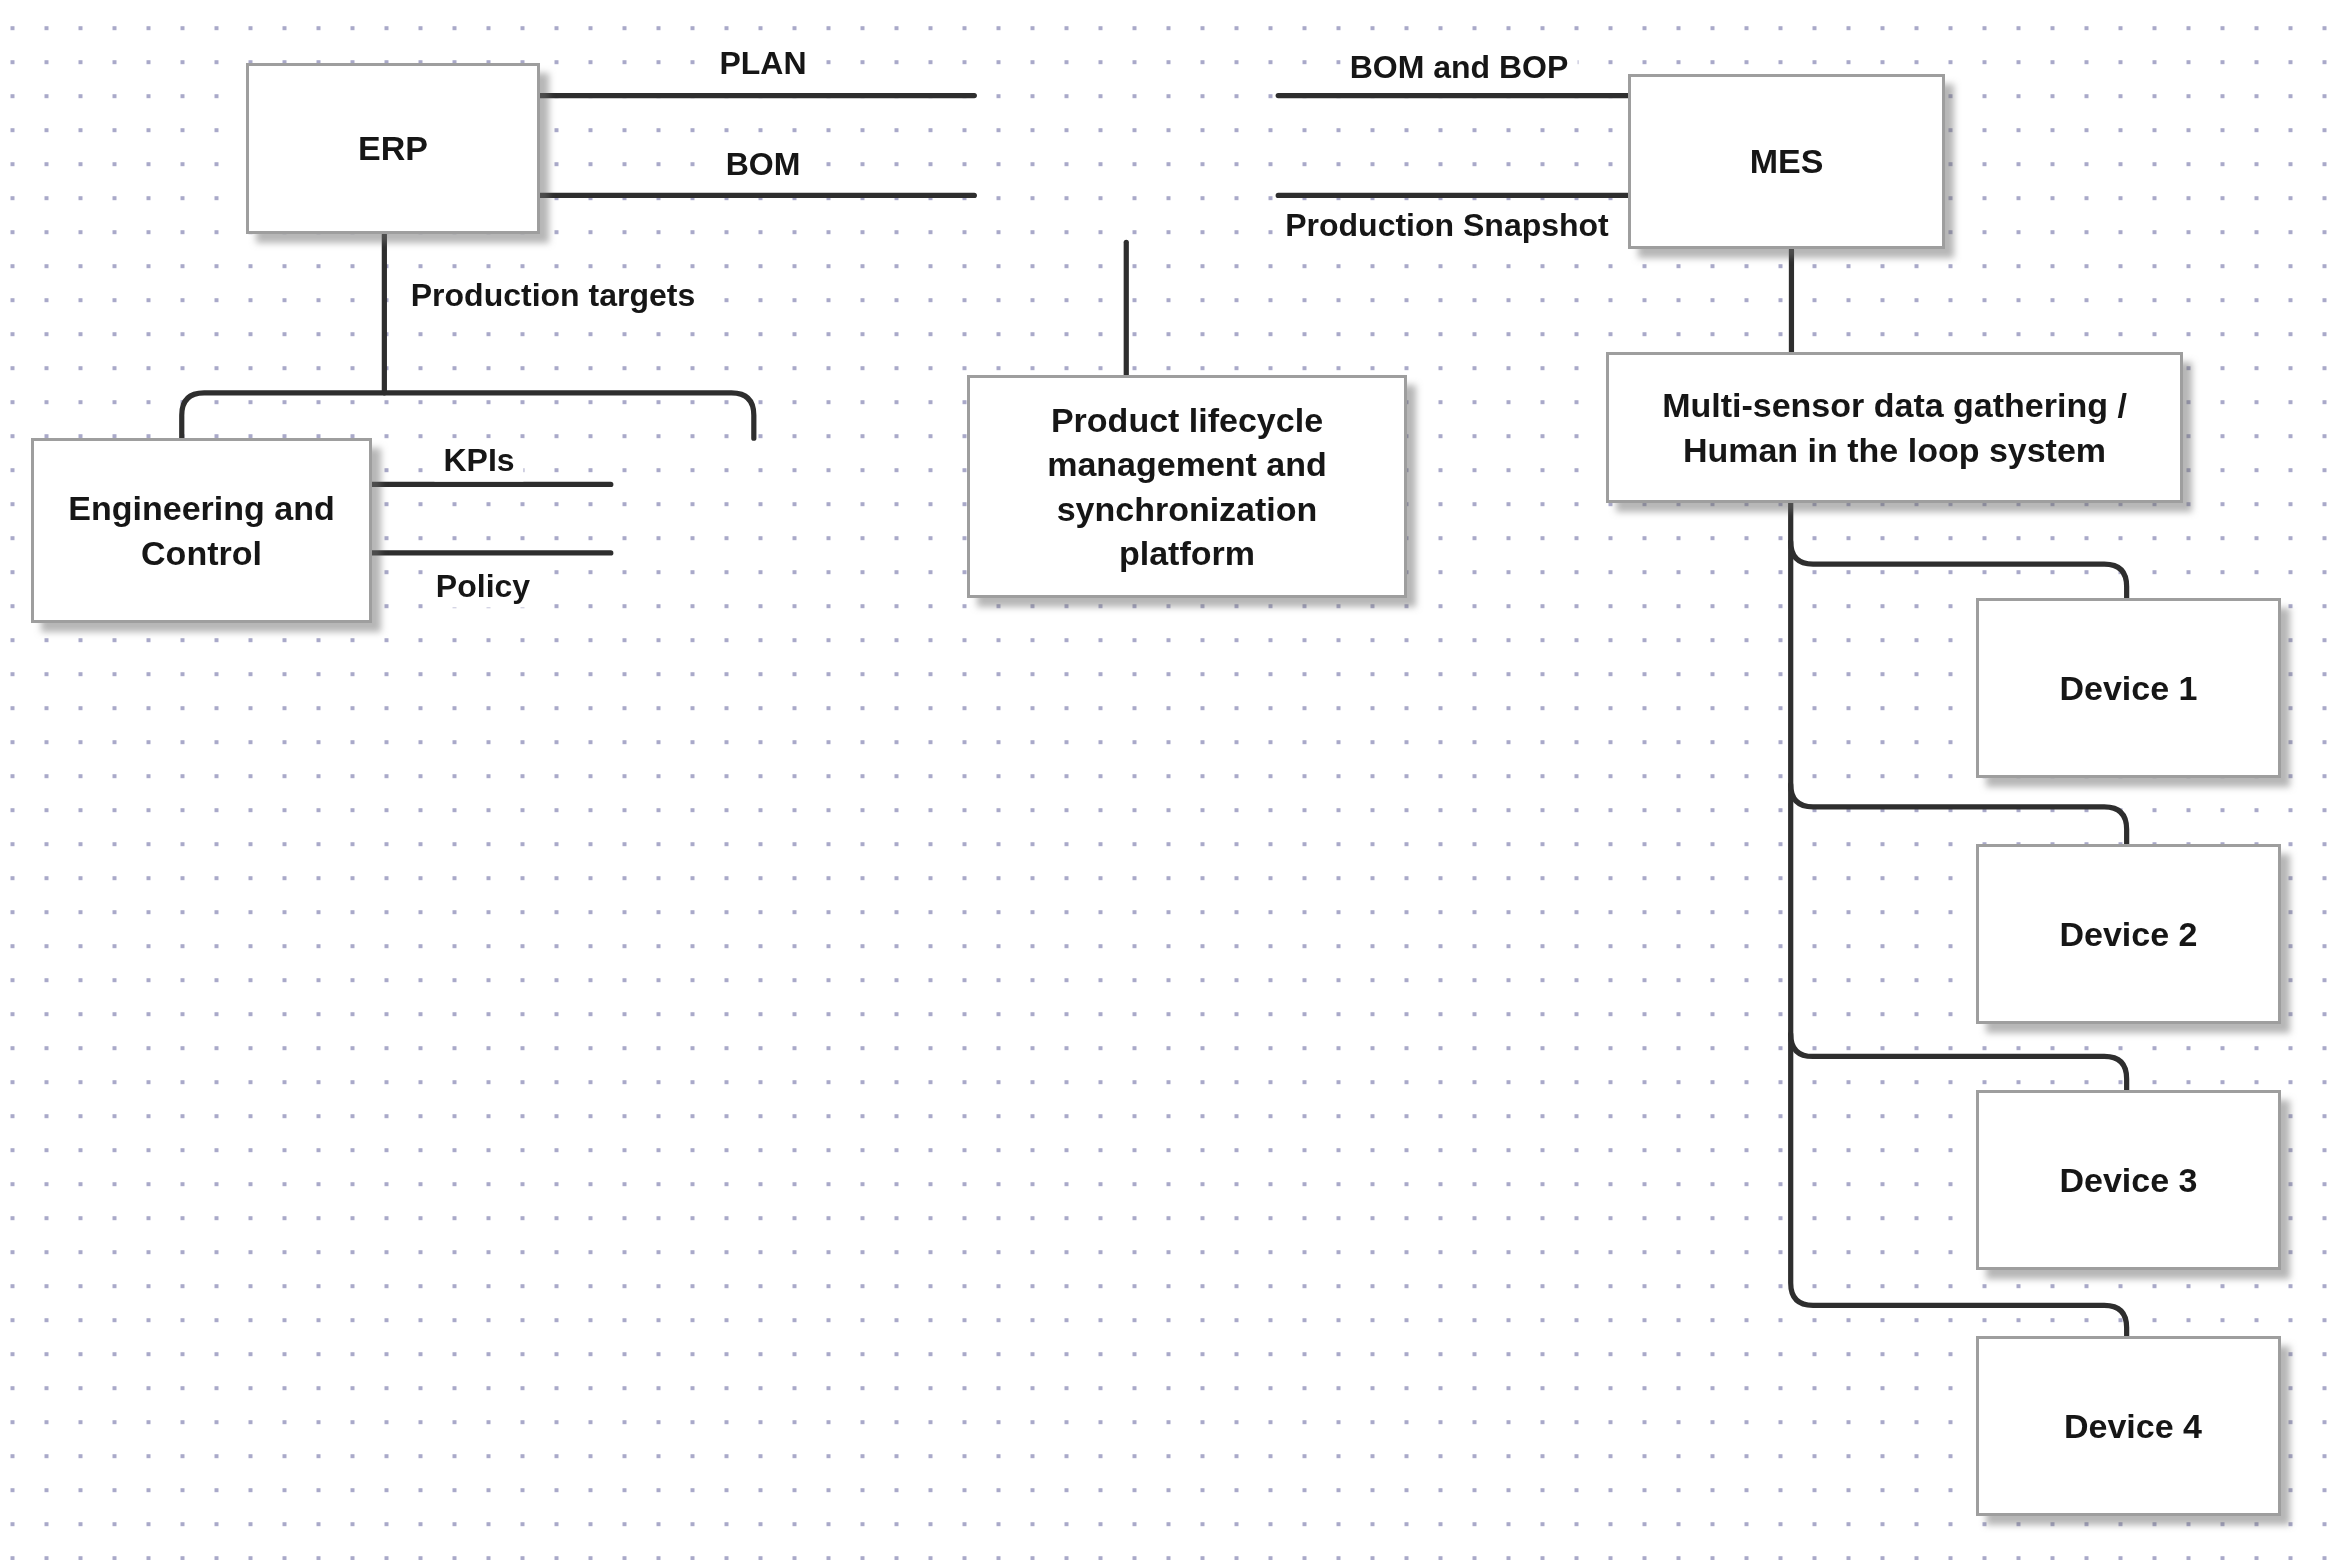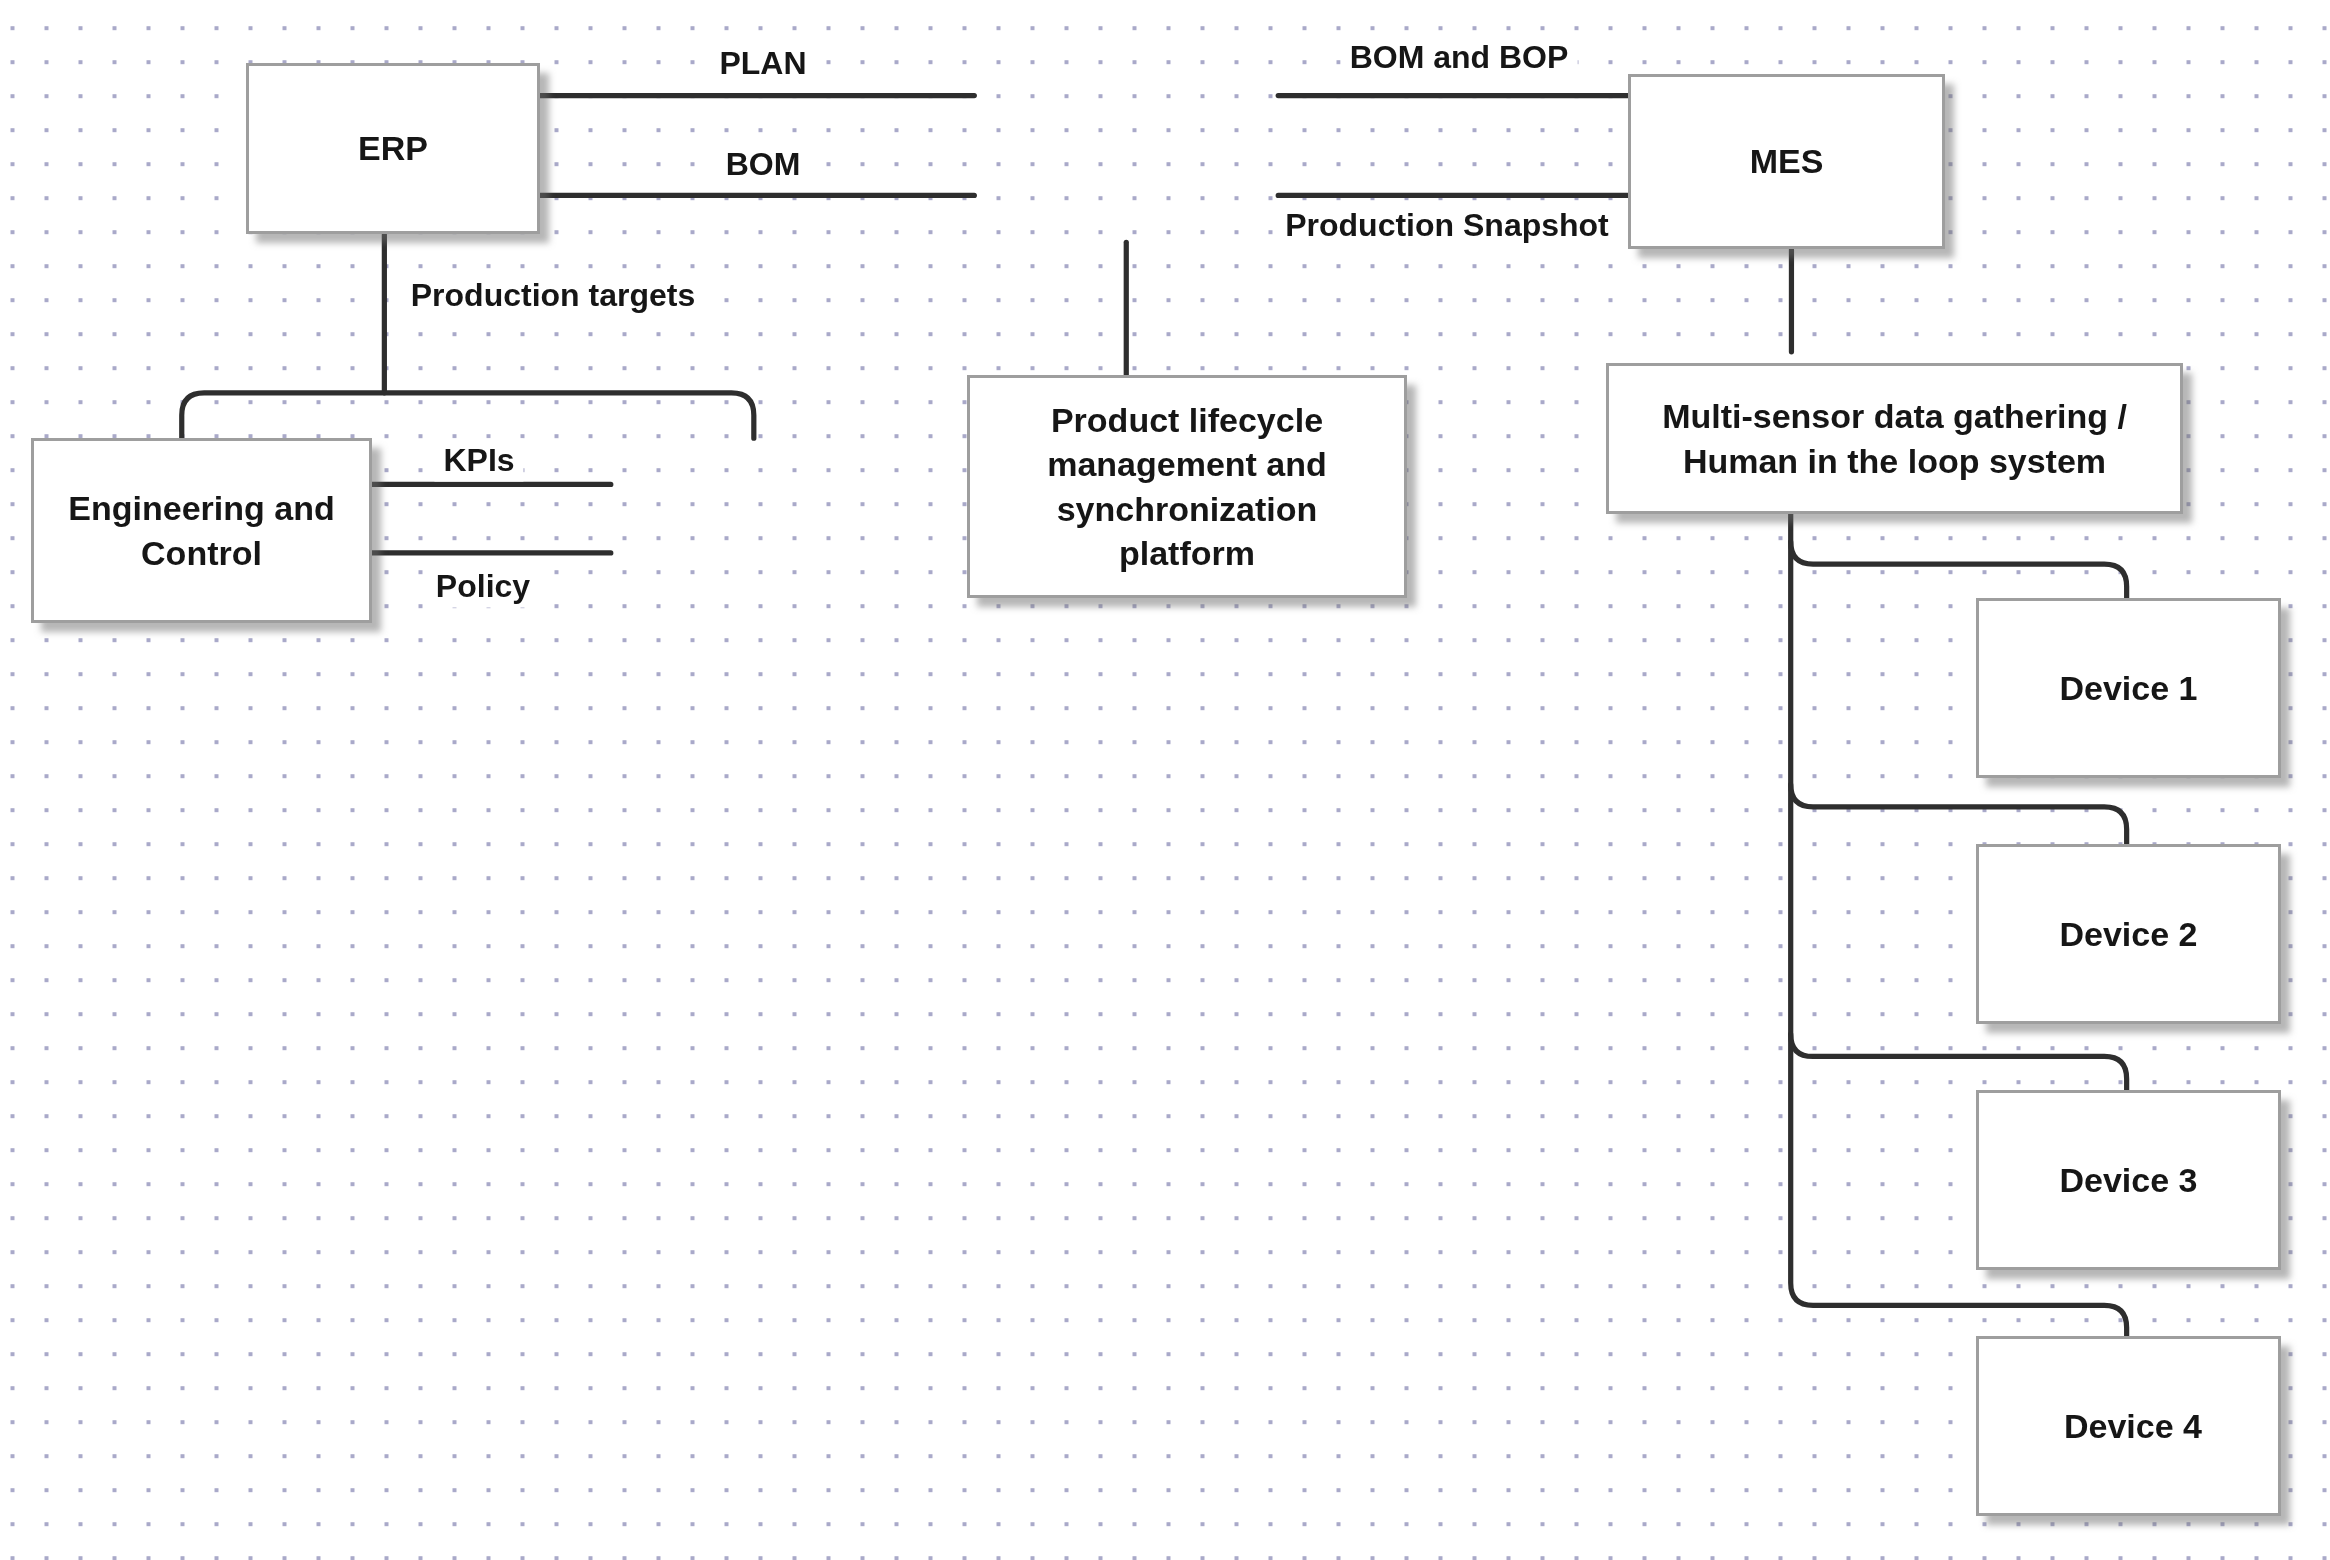--- a/index.html
+++ b/index.html
@@ -47,39 +47,39 @@
   }
   .node span { display: inline-block; }
 
   .n-erp  { left: 246px;  top: 63px;   width: 294px; height: 171px; }
   .n-plm  { left: 974px; top: 63px;   width: 304px; height: 179px; }
   .n-mes  { left: 1628px; top: 74px;  width: 317px; height: 175px; }
   .n-eng  { left: 31px;   top: 438px;  width: 341px; height: 185px; }
   .n-pca  { left: 611px;  top: 438px;  width: 305px; height: 185px; }
   .n-plmp { left: 967px; top: 375px;  width: 440px; height: 223px; }
   .n-plmp span { max-width: 320px; }
-  .n-msdg { left: 1606px; top: 352px;  width: 577px; height: 151px; margin-top: 11px; }
+  .n-msdg { left: 1606px; top: 352px;  width: 577px; height: 151px; }
   .n-msdg span { max-width: 521px; }
   .n-d1   { left: 1976px; top: 598px;  width: 305px; height: 180px; }
   .n-d2   { left: 1976px; top: 844px; width: 305px; height: 180px; }
   .n-d3   { left: 1976px; top: 1090px; width: 305px; height: 180px; }
   .n-d4   { left: 1976px; top: 1336px; width: 305px; height: 180px; padding-left: 9px; }
 
   .edge-label {
     position: absolute;
     transform: translate(-50%, -50%);
     background: #ffffff;
     padding: 3px 9px;
     font-weight: bold;
     font-size: 32px;
     white-space: nowrap;
   }
   .el-plan  { left: 763px; top: 63px; }
   .el-bom   { left: 763px; top: 164px; }
-  .el-bbop  { left: 1459px; top: 57px; text-align: right; }
+  .el-bbop  { left: 1459px; top: 67px; text-align: right; }
   .el-psnap { left: 1447px; top: 225px; }
   .el-ptarg { left: 553px;  top: 295px; }
   .el-kpis  { left: 479px;  top: 460px; }
   .el-policy{ left: 483px;  top: 586px; }
 </style>
 </head>
 <body>
 
 <div class="canvas">
 

